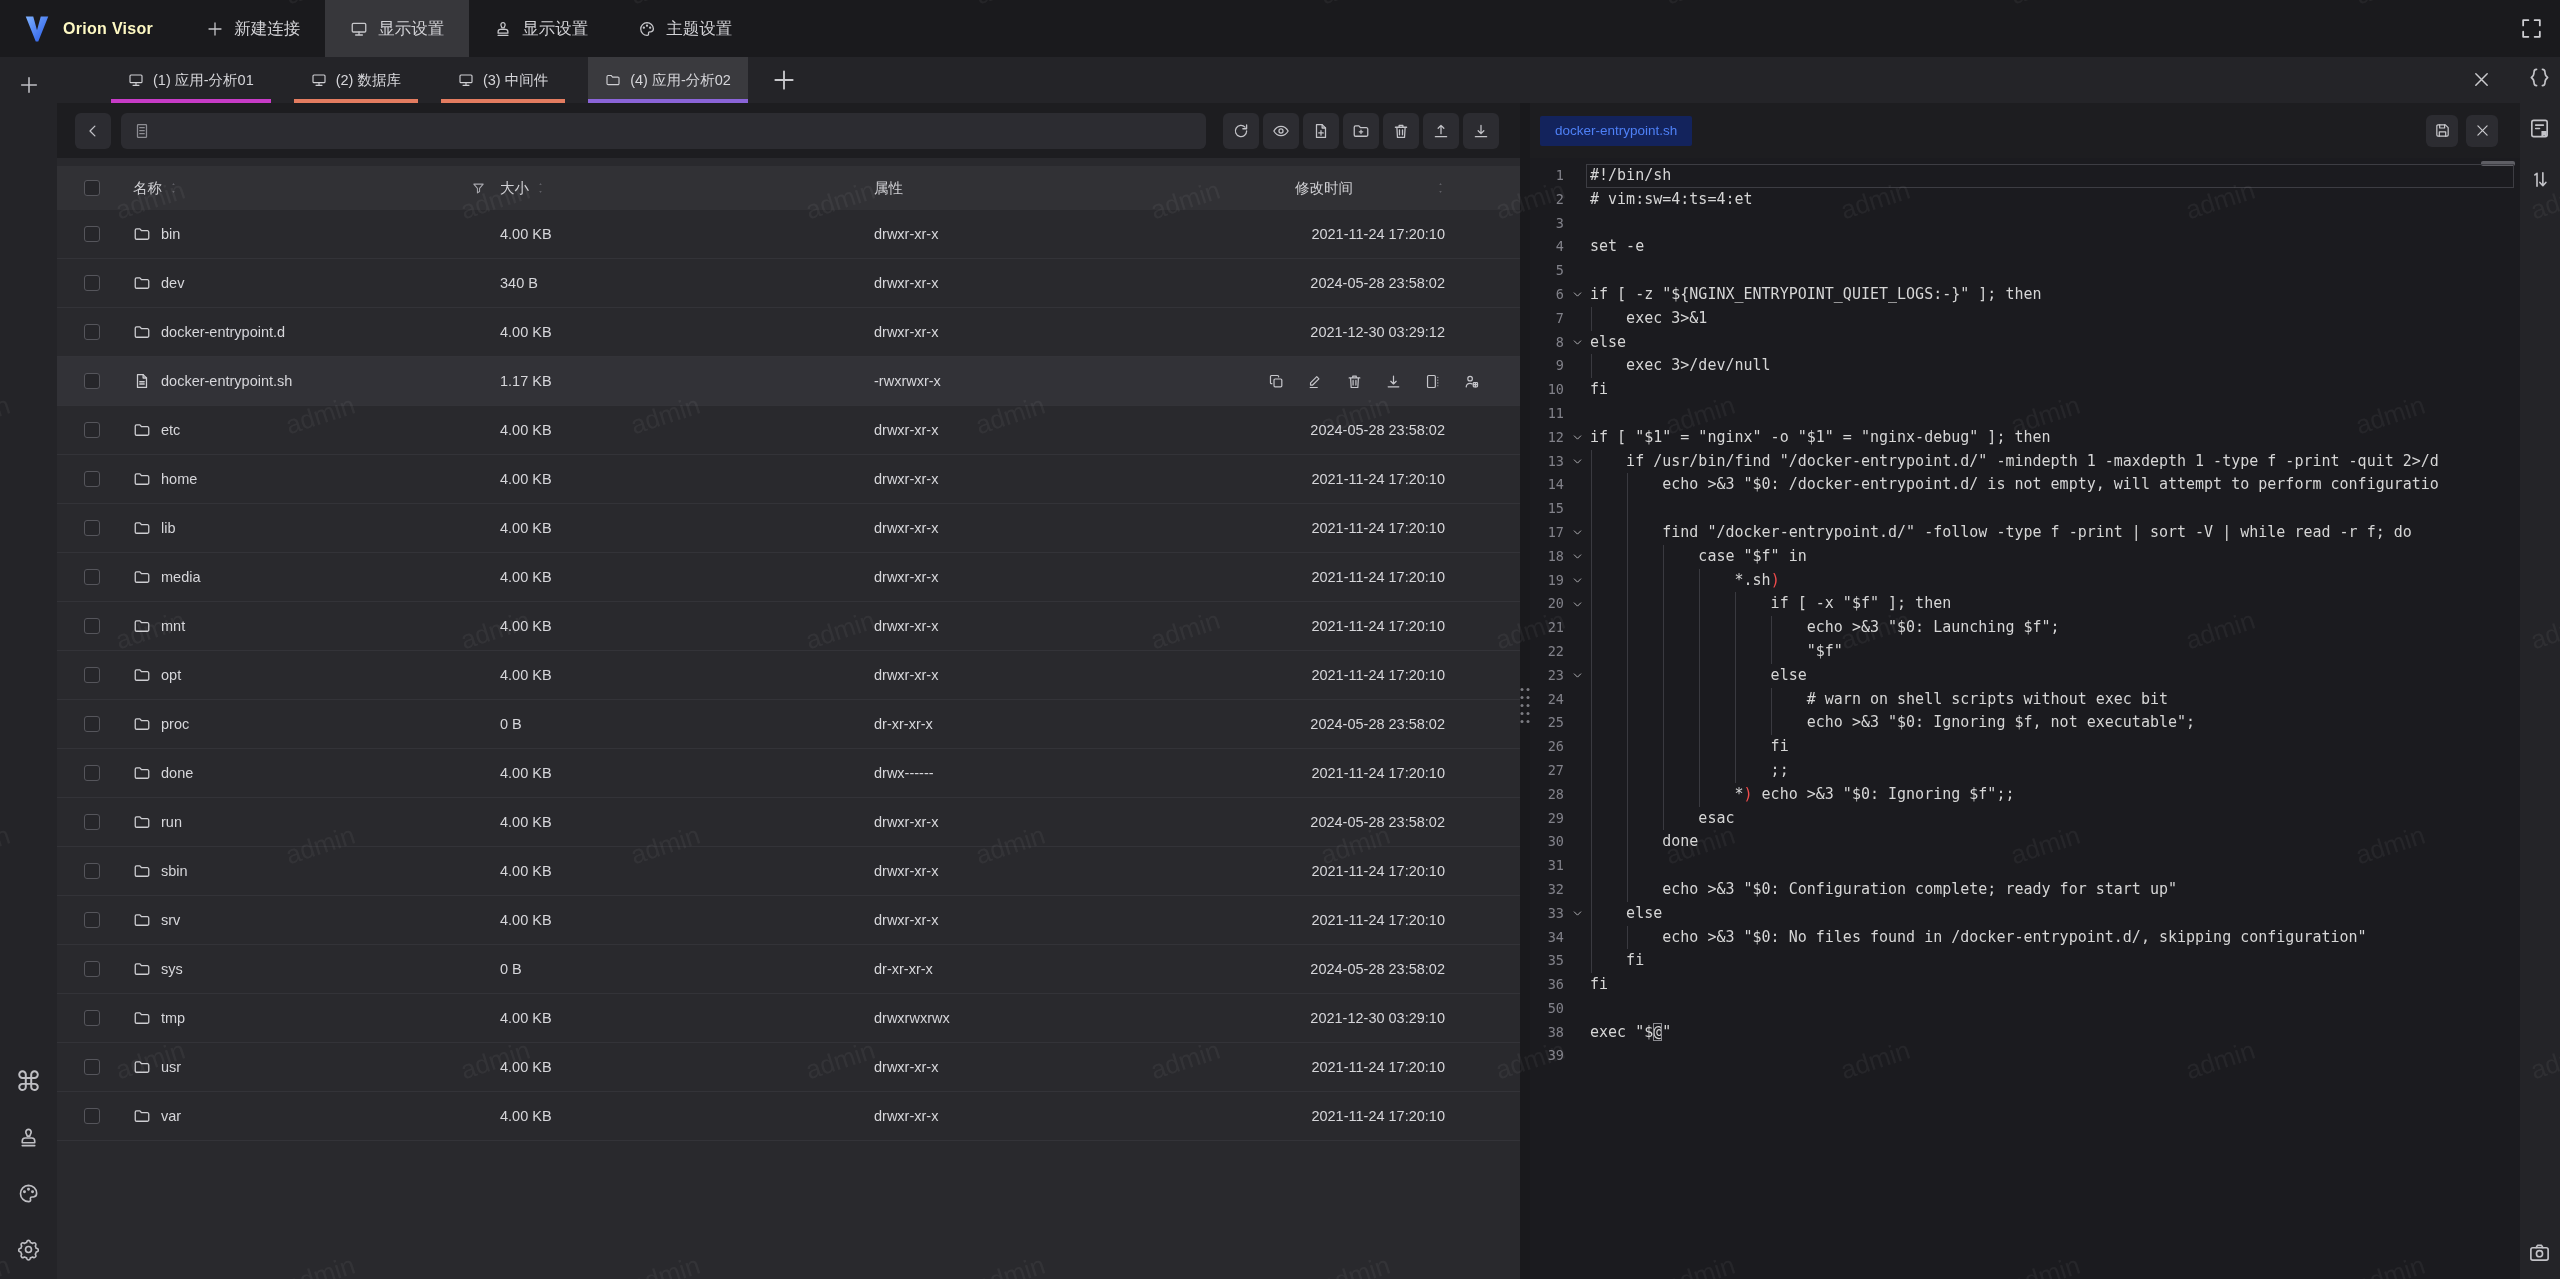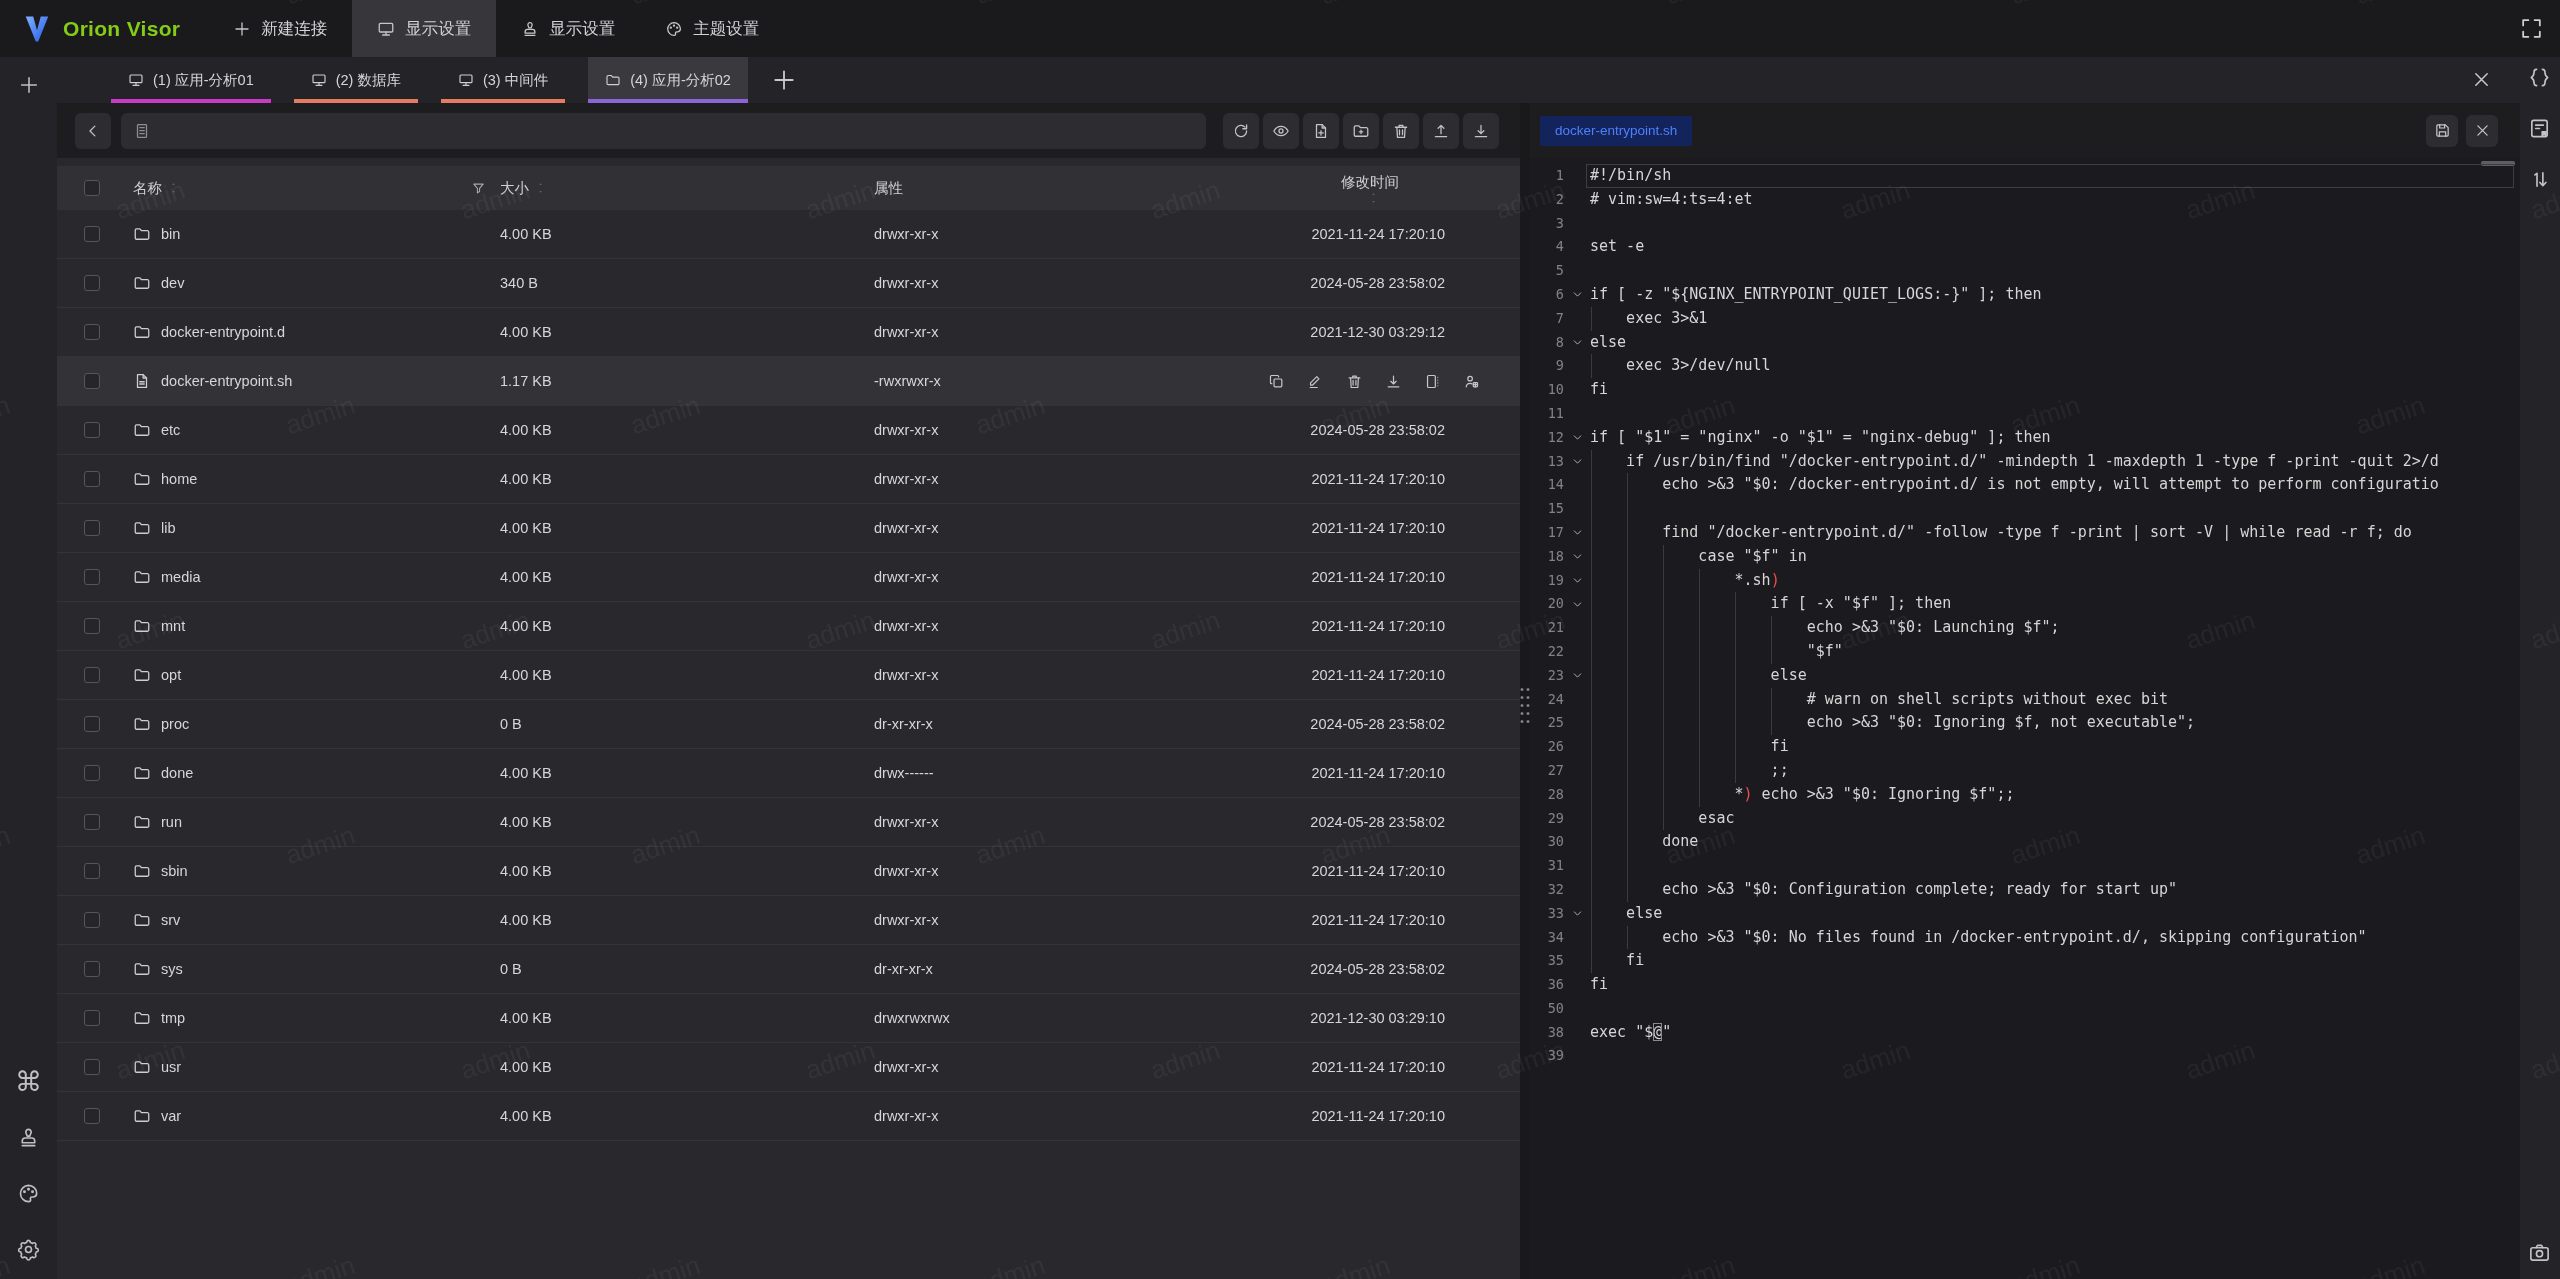--- a/index.html
+++ b/index.html
@@ -8,21 +8,21 @@
          font-family:"Liberation Sans","DejaVu Sans",sans-serif; }
   .icon { display:inline-flex; align-items:center; justify-content:center; flex:none; }
   .icon svg { width:100%; height:100%; fill:none; stroke:currentColor; stroke-width:1.7;
               stroke-linecap:round; stroke-linejoin:round; }
 
   
   .navbar { position:absolute; left:0; top:0; right:0; height:57px; background:#1a1a1d;
             display:flex; align-items:stretch; z-index:5; }
   .logo { display:flex; align-items:center; gap:11px; padding:0 28px 0 22px; }
   .logo .icon { width:30px; height:30px; }
-  .logo-text { font-size:21px; font-weight:bold; color:#84cc16; letter-spacing:.3px; white-space:nowrap; }
+  .logo-text { font-size:16px; font-weight:bold; color:#fef9c3; letter-spacing:.3px; white-space:nowrap; }
   .nav-item { display:flex; align-items:center; gap:10px; padding:0 25px; font-size:16.5px;
               color:#d3d3d7; cursor:pointer; white-space:nowrap; }
   .nav-item .icon { width:18px; height:18px; color:#c7c7cb; }
   .nav-item.active { background:#37373b; }
   .navbar-right { margin-left:auto; display:flex; align-items:center; padding-right:16px; }
   .fullscreen-btn { width:25px; height:25px; color:#cfcfd3; cursor:pointer; }
 
   
   .sidebar { position:absolute; left:0; top:57px; bottom:0; width:57px; background:#242428;
              display:flex; flex-direction:column; align-items:center; z-index:4; }
@@ -61,21 +61,21 @@
   .fm-body { position:absolute; top:55px; left:0; right:0; bottom:0; background:#29292d; }
   .fm-table { margin-top:8px; }
   .fm-grid { display:grid; grid-template-columns:49px 367px 374px 421px 1fr;
              align-items:center; padding:0 75px 0 27px; }
   .fm-hrow { height:44px; background:#313135; font-size:14.5px; color:#d0d0d4; }
   .hcell { display:flex; align-items:center; }
   .hcell .carets { display:flex; flex-direction:column; gap:0; color:#6e6e75; margin-left:7px; }
   .hcell .carets .icon { width:9px; height:6px; }
   .hcell .carets svg { fill:currentColor; stroke:none; }
   .hcell .funnel { margin-left:auto; margin-right:14px; width:15px; height:15px; color:#a8a8ae; cursor:pointer; }
-  .hcell.right { justify-content:space-between;flex-direction:column; }
+  .hcell.right { justify-content:space-between; }
 
   .fm-row { height:49px; border-bottom:1px solid #333338; font-size:14.5px; color:#d6d6da;
             position:relative; cursor:pointer; }
   .fm-row.active { background:#323237; }
   .cbx { width:16px; height:16px; border:1.6px solid #55555b; border-radius:3px;
          background:#26262a; display:block; cursor:pointer; }
   .c-name { display:flex; align-items:center; gap:10px; overflow:hidden; }
   .c-name .icon { width:18px; height:18px; color:#ceced2; }
   .c-time { display:flex; justify-content:flex-end; }
   .row-actions { position:absolute; right:40px; top:0; bottom:0; display:flex; align-items:center; gap:22px; }

